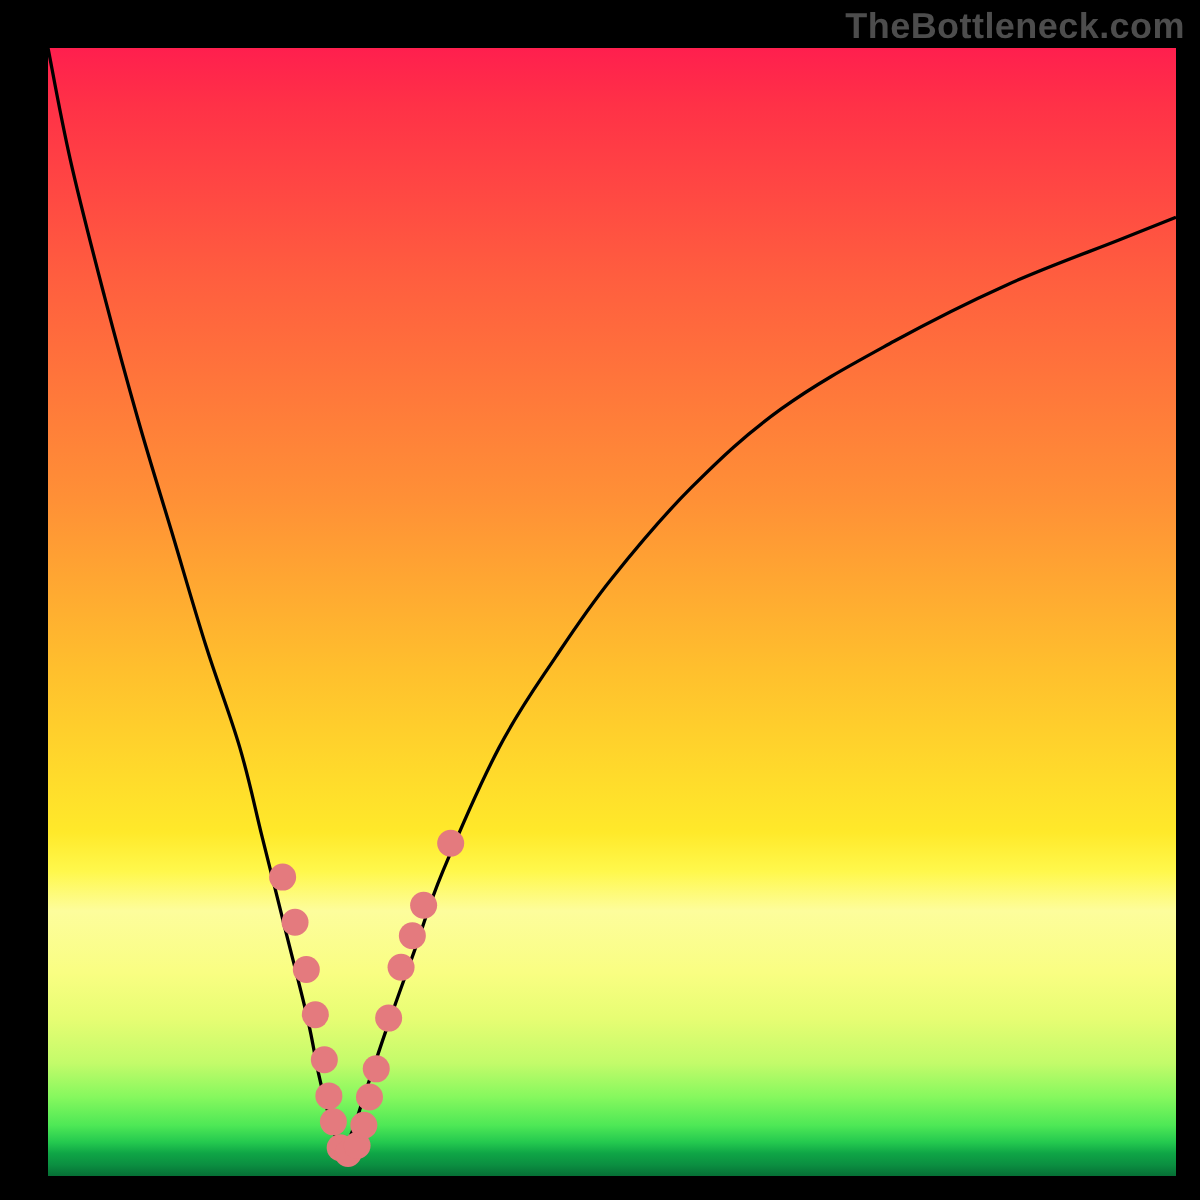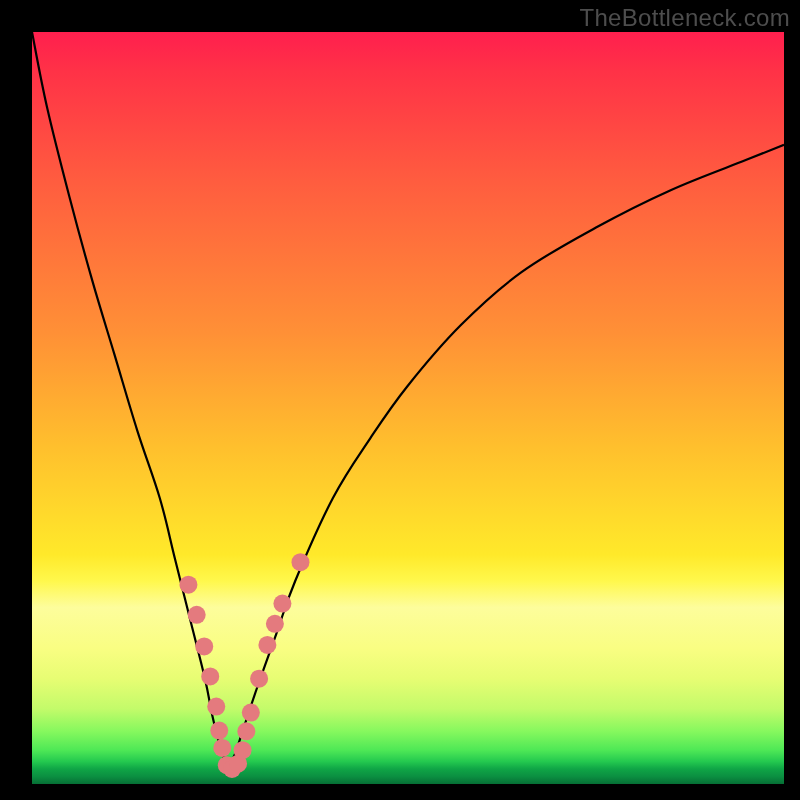--- a/index.html
+++ b/index.html
@@ -15,21 +15,21 @@
     height: 800px;
     background: #000;
     position: relative;
   }
   .watermark {
     position: absolute;
     top: 4px;
     right: 10px;
     color: #4d4d4d;
     font-size: 24px;
-    font-weight: 400;
+    font-weight: 700;
     letter-spacing: 0.3px;
     z-index: 10;
   }
   .plot-area {
     position: absolute;
     left: 32px;
     top: 32px;
     width: 752px;
     height: 752px;
     background: linear-gradient(

